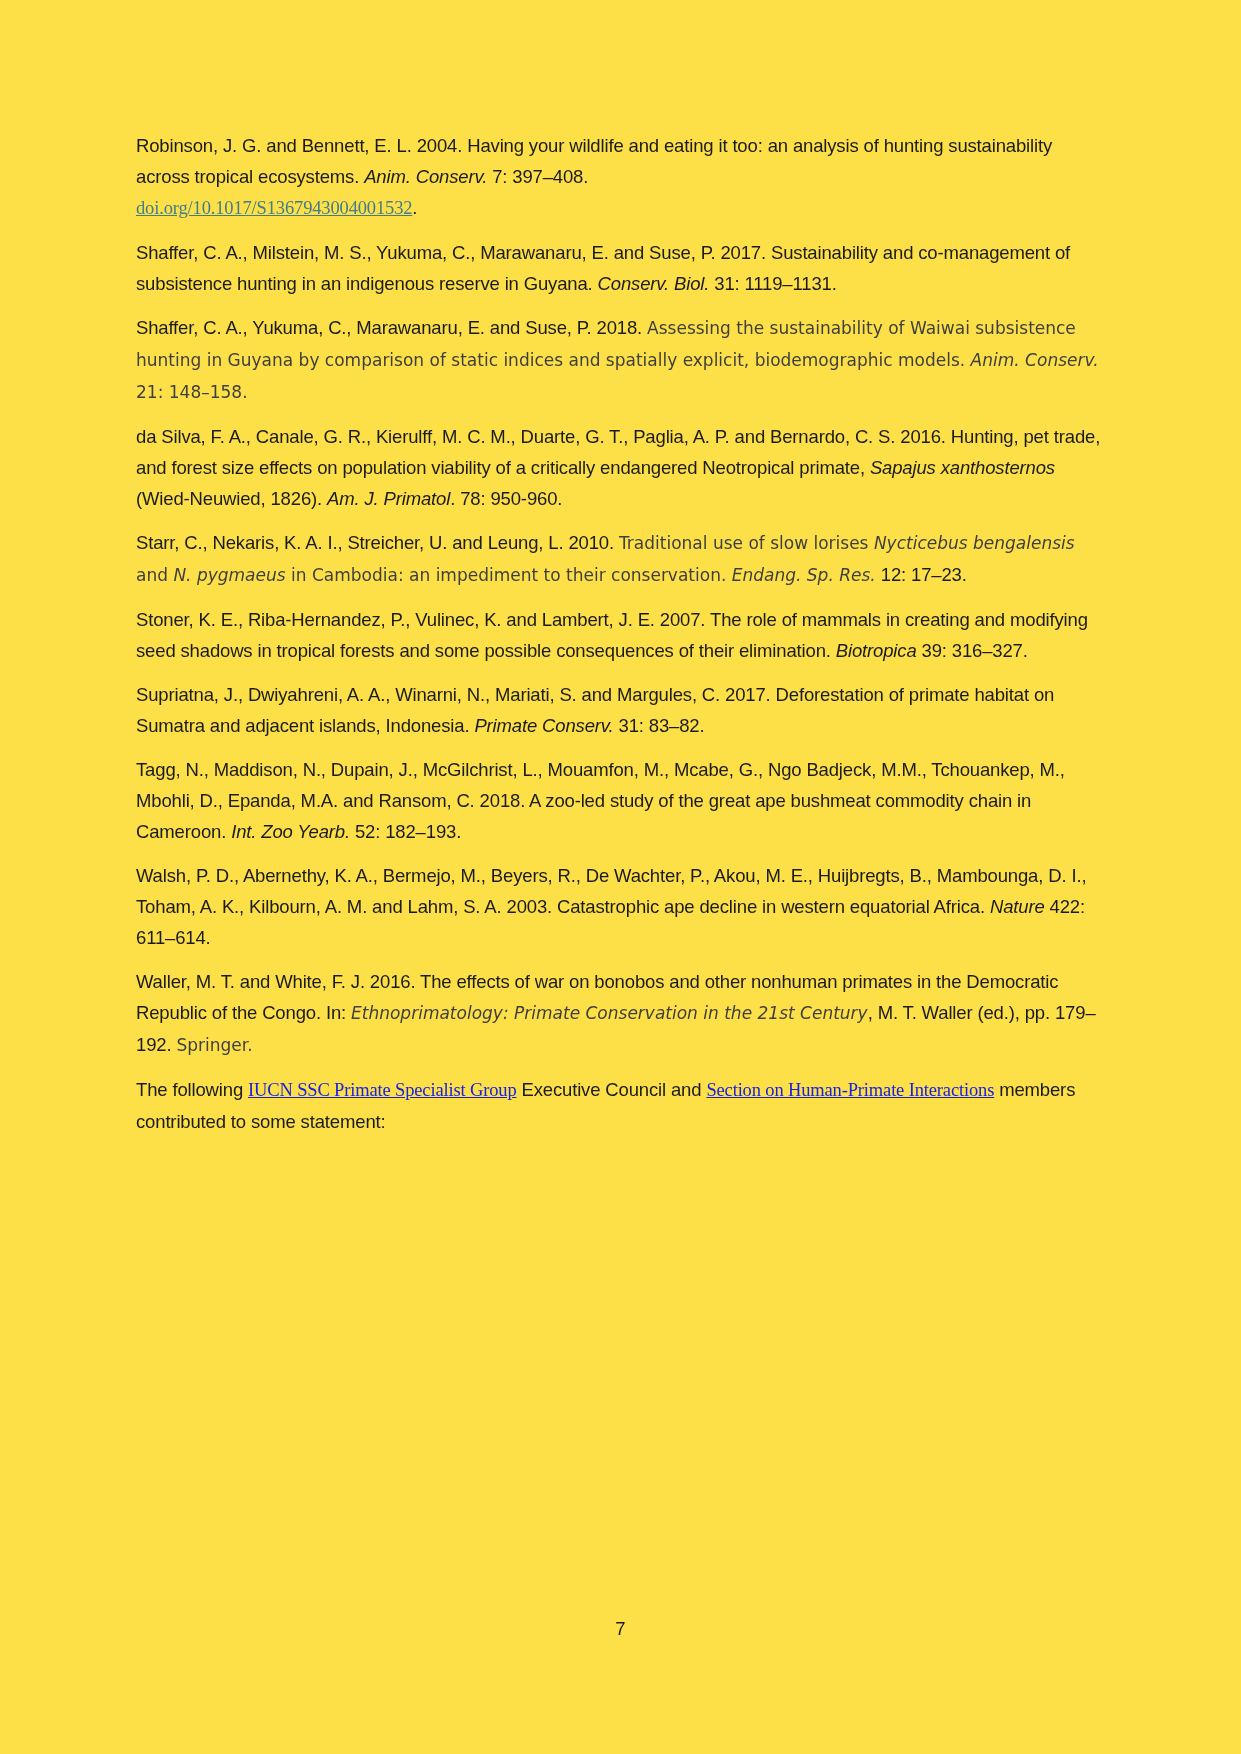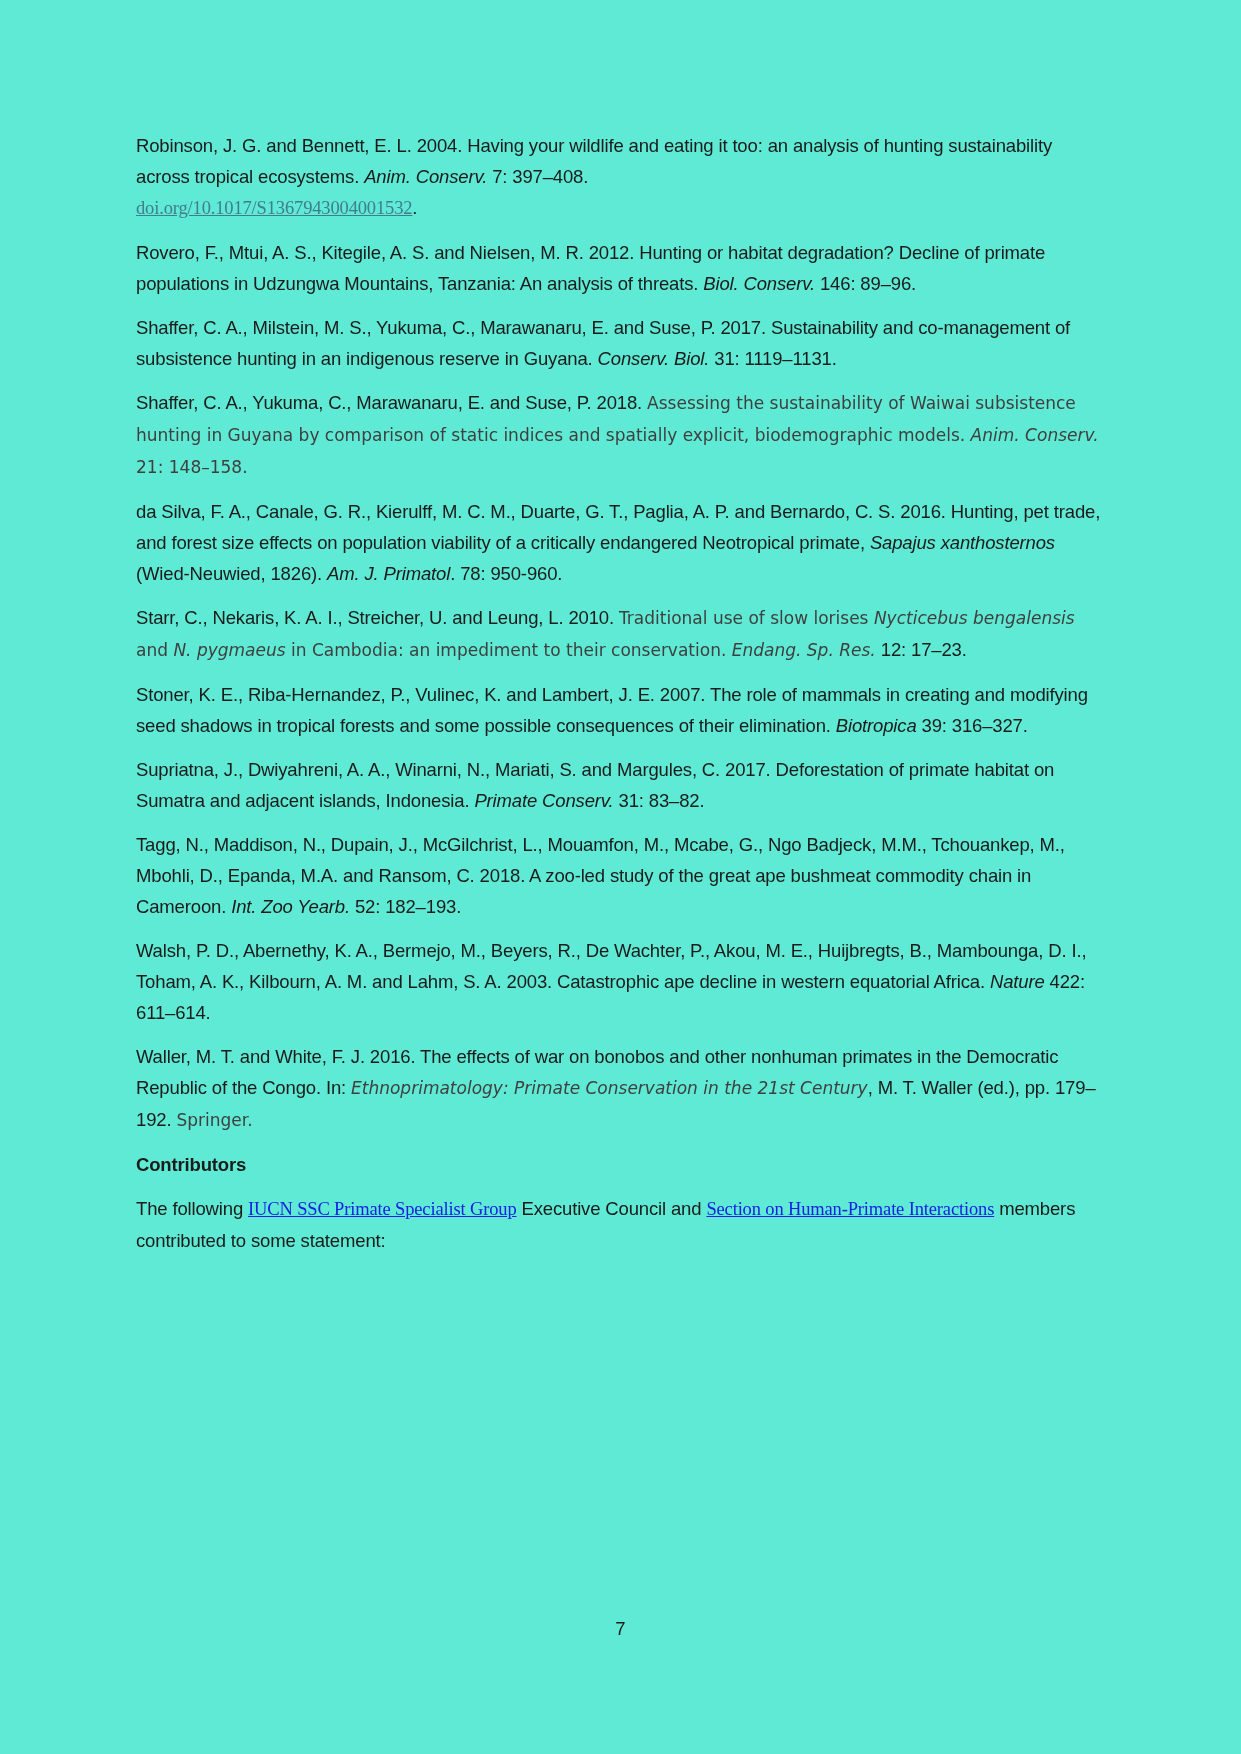--- a/index.html
+++ b/index.html
@@ -1,20 +1,20 @@
 <!DOCTYPE html>
 <html><head>
 <meta charset="utf-8">
 <style>
   html, body { margin: 0; padding: 0; background: #ffffff; }
   .page {
     position: relative;
     width: 1241px;
     height: 1754px;
-    background: #5eead4;
+    background: #fde047;
     font-family: "Liberation Sans", sans-serif;
     color: #1b1b1b;
     overflow: hidden;
   }
   .content {
     position: absolute;
     left: 136px;
     top: 130px;
     width: 968px;
     font-size: 18.5px;
@@ -48,28 +48,26 @@
     color: #1b1b1b;
   }
 </style>
 </head>
 <body>
 
 <div class="page">
   <div class="content">
     <div id="refs">
         <p class="para"><span>Robinson, J. G. and Bennett, E. L. 2004. Having your wildlife and eating it too: an analysis of hunting sustainability across tropical ecosystems. </span><span class="i">Anim. Conserv.</span><span> 7: 397–408. </span><br><a class="lk lk-teal">doi.org/10.1017/S1367943004001532</a><span>.</span></p>
-        <p class="para"><span>Rovero, F., Mtui, A. S., Kitegile, A. S. and Nielsen, M. R. 2012. Hunting or habitat degradation? Decline of primate populations in Udzungwa Mountains, Tanzania: An analysis of threats. </span><span class="i">Biol. Conserv.</span><span> 146: 89–96.</span></p>
         <p class="para"><span>Shaffer, C. A., Milstein, M. S., Yukuma, C., Marawanaru, E. and Suse, P. 2017. Sustainability and co-management of subsistence hunting in an indigenous reserve in Guyana. </span><span class="i">Conserv. Biol.</span><span> 31: 1119–1131.</span></p>
         <p class="para"><span>Shaffer, C. A., Yukuma, C., Marawanaru, E. and Suse, P. 2018. </span><span class="w">Assessing the sustainability of Waiwai subsistence hunting in Guyana by comparison of static indices and spatially explicit, biodemographic models. </span><span class="i w">Anim. Conserv.</span><span class="w"> 21: 148–158.</span></p>
         <p class="para"><span>da Silva, F. A., Canale, G. R., Kierulff, M. C. M., Duarte, G. T., Paglia, A. P. and Bernardo, C. S. 2016. Hunting, pet trade, and forest size effects on population viability of a critically endangered Neotropical primate, </span><span class="i">Sapajus xanthosternos</span><span> (Wied-Neuwied, 1826). </span><span class="i">Am. J. Primatol</span><span>. 78: 950-960.</span></p>
         <p class="para"><span>Starr, C., Nekaris, K. A. I., Streicher, U. and Leung, L. 2010. </span><span class="w">Traditional use of slow lorises </span><span class="i w">Nycticebus bengalensis</span><span class="w"> and </span><span class="i w">N. pygmaeus</span><span class="w"> in Cambodia: an impediment to their conservation. </span><span class="i w">Endang. Sp. Res.</span><span> 12: 17–23.</span></p>
         <p class="para"><span>Stoner, K. E., Riba-Hernandez, P., Vulinec, K. and Lambert, J. E. 2007. The role of mammals in creating and modifying seed shadows in tropical forests and some possible consequences of their elimination. </span><span class="i">Biotropica</span><span> 39: 316–327.</span></p>
         <p class="para"><span>Supriatna, J., Dwiyahreni, A. A., Winarni, N., Mariati, S. and Margules, C. 2017. Deforestation of primate habitat on Sumatra and adjacent islands, Indonesia. </span><span class="i">Primate Conserv.</span><span> 31: 83–82.</span></p>
         <p class="para"><span>Tagg, N., Maddison, N., Dupain, J., McGilchrist, L., Mouamfon, M., Mcabe, G., Ngo Badjeck, M.M., Tchouankep, M., Mbohli, D., Epanda, M.A. and Ransom, C. 2018. A zoo-led study of the great ape bushmeat commodity chain in Cameroon. </span><span class="i">Int. Zoo Yearb.</span><span> 52: 182–193.</span></p>
         <p class="para"><span>Walsh, P. D., Abernethy, K. A., Bermejo, M., Beyers, R., De Wachter, P., Akou, M. E., Huijbregts, B., Mambounga, D. I., Toham, A. K., Kilbourn, A. M. and Lahm, S. A. 2003. Catastrophic ape decline in western equatorial Africa. </span><span class="i">Nature</span><span> 422: 611–614.</span></p>
         <p class="para"><span>Waller, M. T. and White, F. J. 2016. The effects of war on bonobos and other nonhuman primates in the Democratic Republic of the Congo. In: </span><span class="i w">Ethnoprimatology: Primate Conservation in the 21st Century</span><span>, M. T. Waller (ed.), pp. 179–192. </span><span class="w">Springer.</span></p>
       </div>
-    <h3 class="heading">Contributors</h3>
     <p class="para" id="contributors-intro"><span>The following </span><a class="lk lk-blue">IUCN SSC Primate Specialist Group</a><span> Executive Council and </span><a class="lk lk-blue">Section on Human-Primate Interactions</a><span> members contributed to some statement:</span></p>
   </div>
   <div class="page-number">7</div>
 </div>
 
 </body></html>

